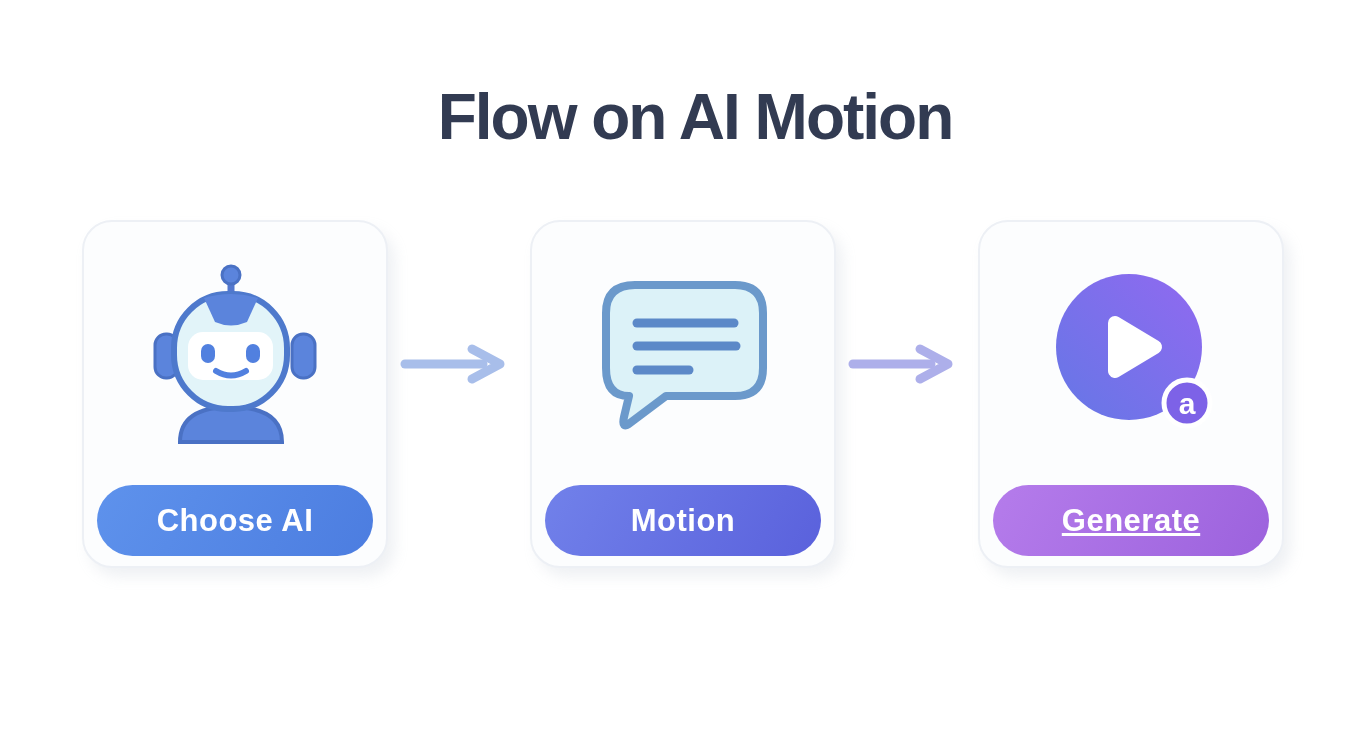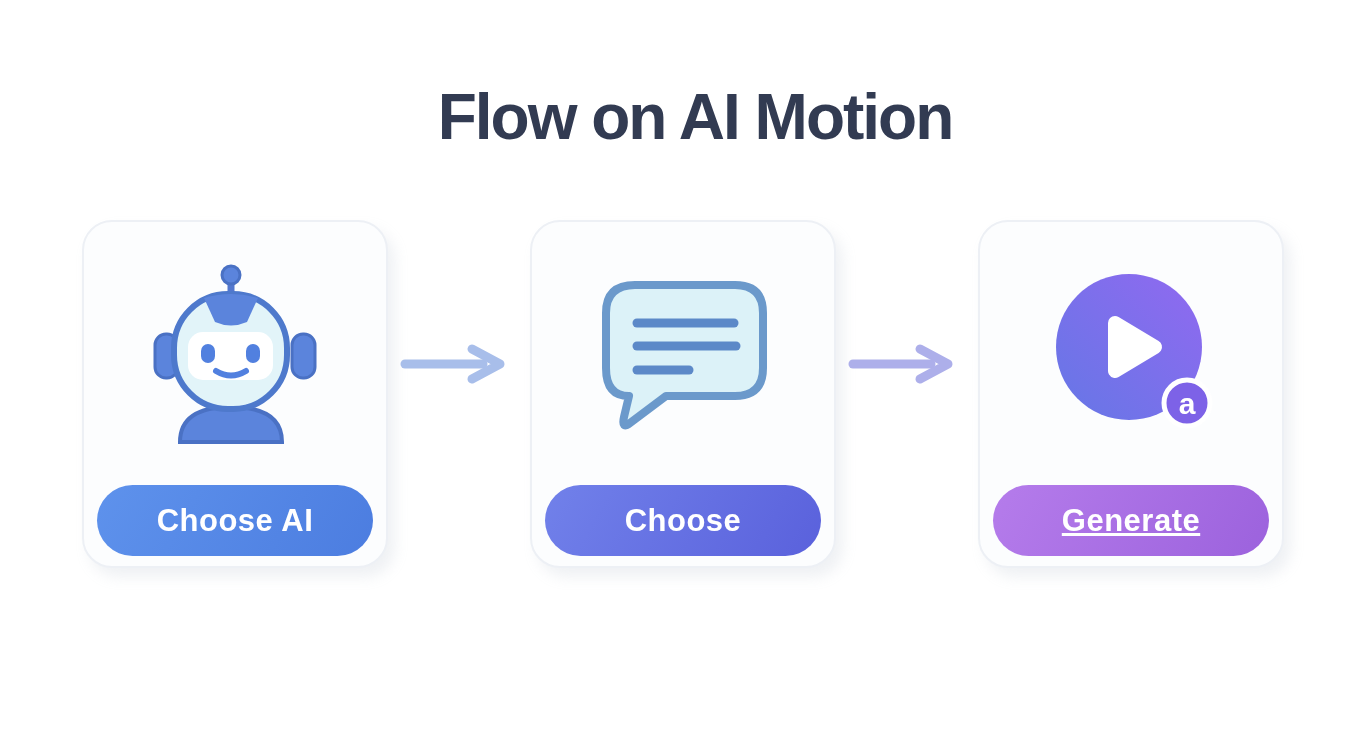--- a/index.html
+++ b/index.html
@@ -110,21 +110,21 @@
 
   <div class="card">
     <div class="icon-area">
       <svg width="190" height="165" viewBox="0 0 190 165">
         <path d="M 47 14 H 147 Q 175 14 175 42 V 97 Q 175 125 147 125 H 78 L 42 152 Q 33 159 36 146 L 41 125 Q 18 125 18 97 V 42 Q 18 14 47 14 Z" fill="#DCF2F8" stroke="#6B99CB" stroke-width="8" stroke-linejoin="round"></path>
         <line x1="49" y1="52" x2="146" y2="52" stroke="#5C89C8" stroke-width="9" stroke-linecap="round"></line>
         <line x1="49" y1="75" x2="148" y2="75" stroke="#5C89C8" stroke-width="9" stroke-linecap="round"></line>
         <line x1="49" y1="99" x2="101" y2="99" stroke="#5C89C8" stroke-width="9" stroke-linecap="round"></line>
       </svg>
     </div>
-    <button class="pill btn-prompt">Choose</button>
+    <button class="pill btn-prompt">Motion</button>
   </div>
 
   <div class="arrow-box">
     <svg width="120" height="44" viewBox="0 0 120 44">
       <line x1="6" y1="22" x2="84" y2="22" stroke="#ADAFEA" stroke-width="9" stroke-linecap="round"></line>
       <path d="M 73 7 L 101 22 L 73 37" fill="none" stroke="#ADAFEA" stroke-width="9" stroke-linecap="round" stroke-linejoin="round"></path>
     </svg>
   </div>
 
   <div class="card">

